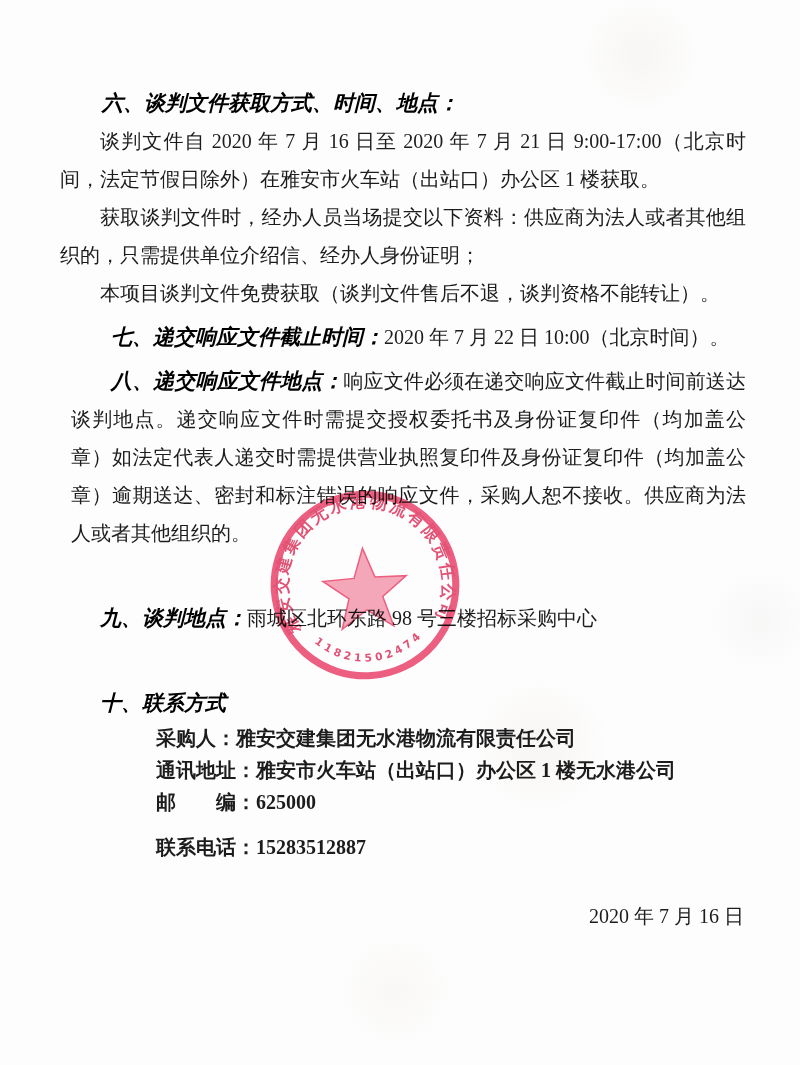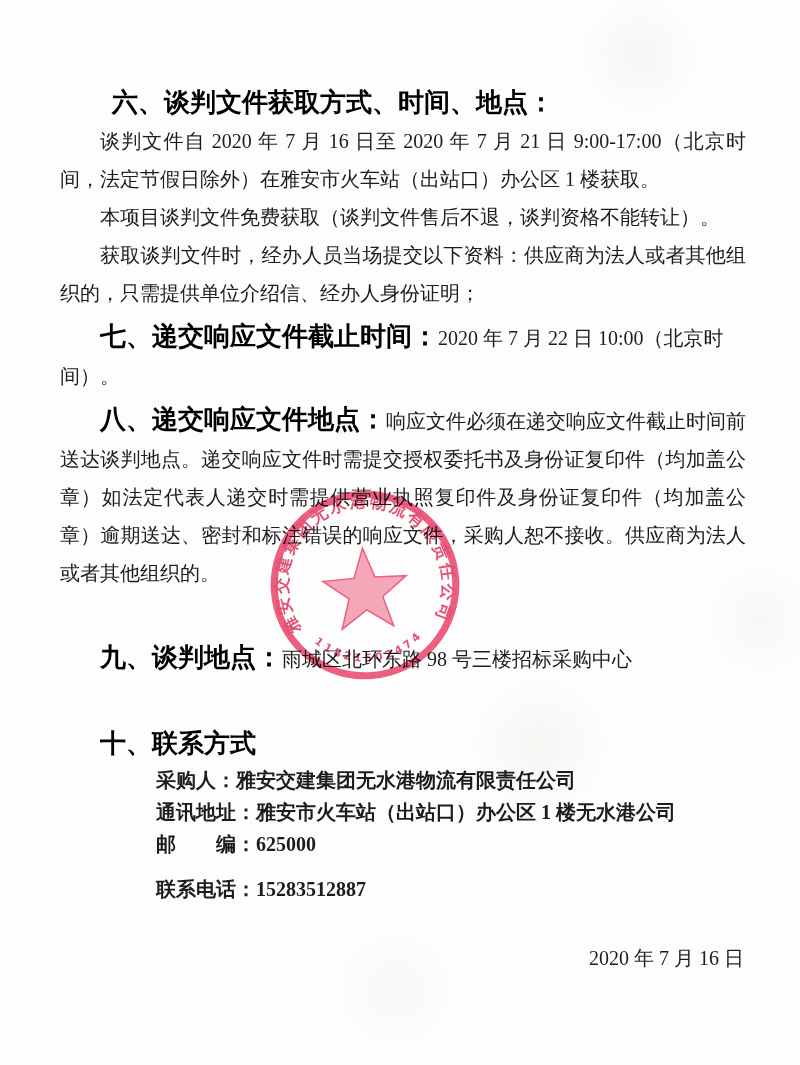--- a/index.html
+++ b/index.html
@@ -24,30 +24,31 @@
     padding: 84px 54px 0 60px;
   }
   .body-text {
     font-size: 20px;
     line-height: 38px;
     text-align: justify;
     text-indent: 2em;
   }
   .heading {
     font-weight: bold;
-    font-size: 26px;
+    font-size: 21px;
     color: #000;
+    font-style: italic;
   }
   .heading-line {
     font-size: 20px;
     line-height: 38px;
     text-indent: 2em;
     margin-top: 47px;
   }
-  .mt6 { margin-top: 6px; }
+  .mt6 { margin-top: 6px; margin-left: 11px; }
   .mt10 { }
   .contact-block {
     padding-left: 96px;
     font-size: 20px;
     line-height: 32px;
   }
   .contact-row { white-space: nowrap; font-weight: bold; }
   .contact-row.phone { margin-top: 13px; }
   .doc-date {
     margin-top: 40px;
@@ -85,22 +86,22 @@
   }
 </style>
 </head>
 <body>
 
 <div class="page">
 
   <div class="heading" style="text-indent: 2em; line-height: 38px;"><span>六、谈判文件获取方式、时间、地点：</span></div>
 
   <p class="body-text">谈判文件自 2020 年 7 月 16 日至 2020 年 7 月 21 日 9:00-17:00（北京时间，法定节假日除外）在雅安市火车站（出站口）办公区 1 楼获取。</p>
+  <p class="body-text">获取谈判文件时，经办人员当场提交以下资料：供应商为法人或者其他组织的，只需提供单位介绍信、经办人身份证明；</p>
   <p class="body-text">本项目谈判文件免费获取（谈判文件售后不退，谈判资格不能转让）。</p>
-  <p class="body-text">获取谈判文件时，经办人员当场提交以下资料：供应商为法人或者其他组织的，只需提供单位介绍信、经办人身份证明；</p>
 
   <div class="heading-line mt6">
     <span class="heading">七、递交响应文件截止时间：</span><span>2020 年 7 月 22 日 10:00（北京时间）。</span>
   </div>
 
   <div class="body-text mt6">
     <span class="heading">八、递交响应文件地点：</span><span>响应文件必须在递交响应文件截止时间前送达谈判地点。递交响应文件时需提交授权委托书及身份证复印件（均加盖公章）如法定代表人递交时需提供营业执照复印件及身份证复印件（均加盖公章）逾期送达、密封和标注错误的响应文件，采购人恕不接收。供应商为法人或者其他组织的。</span>
   </div>
 
   <div class="heading-line mt10">

